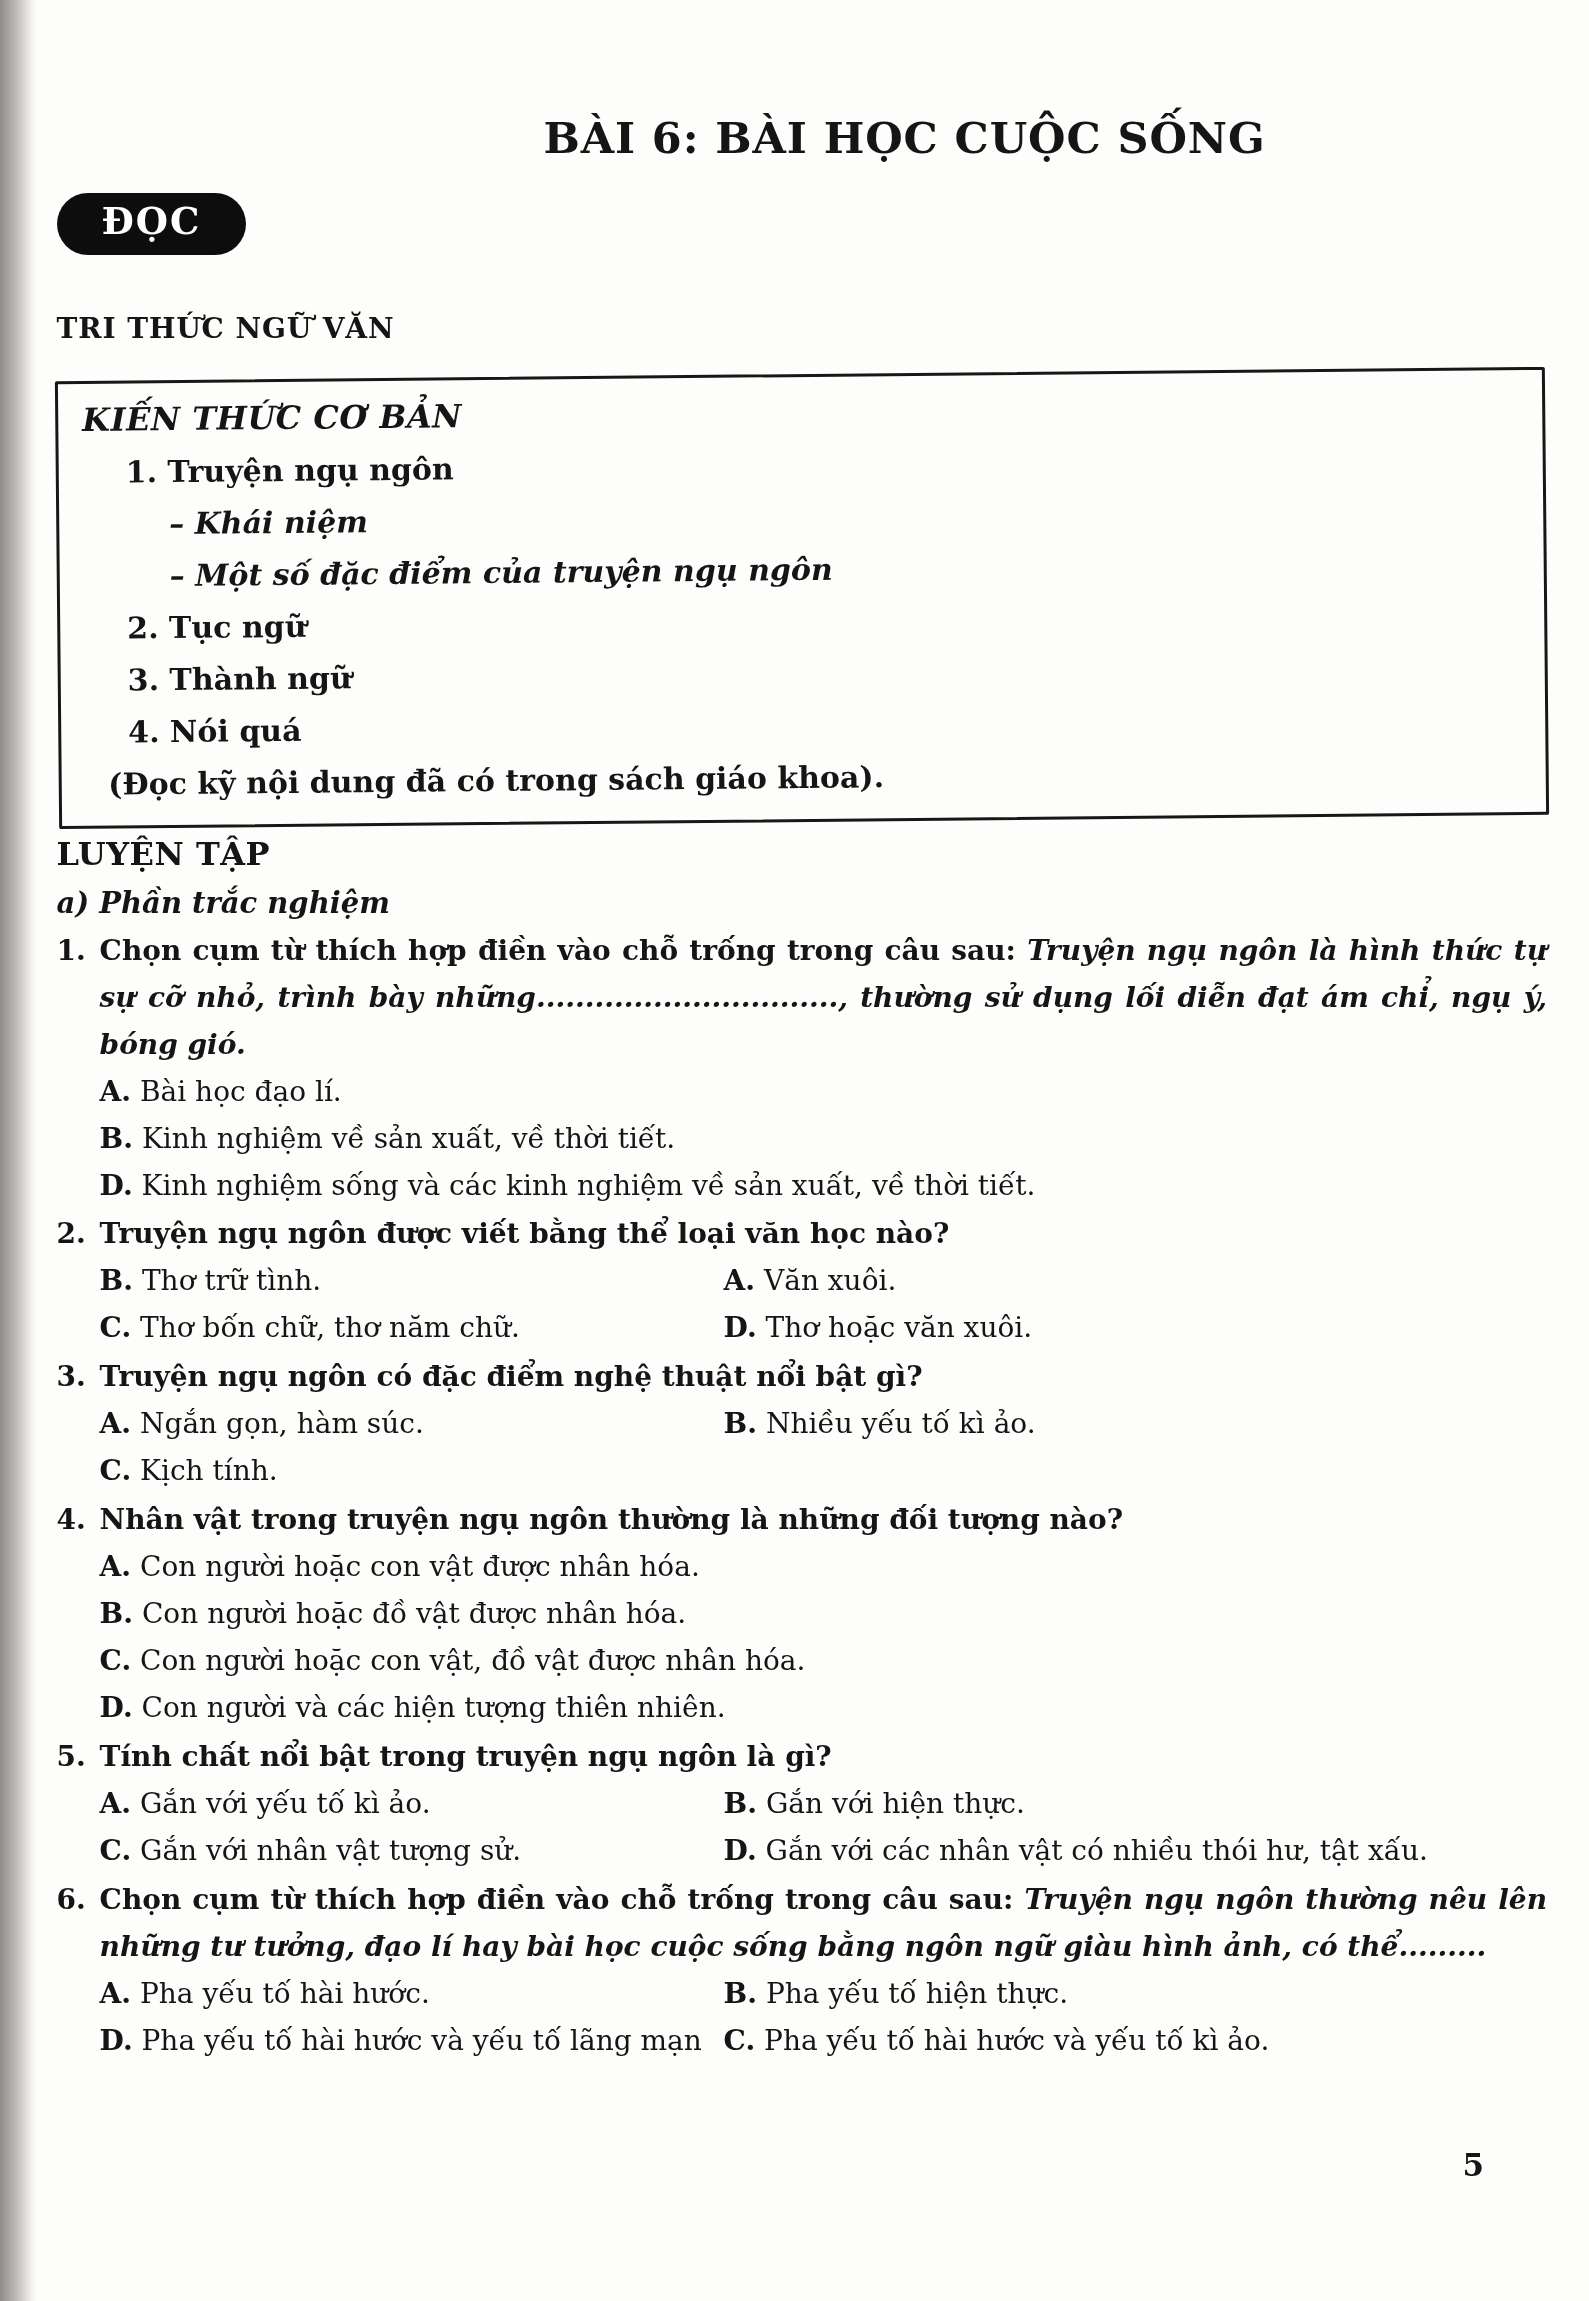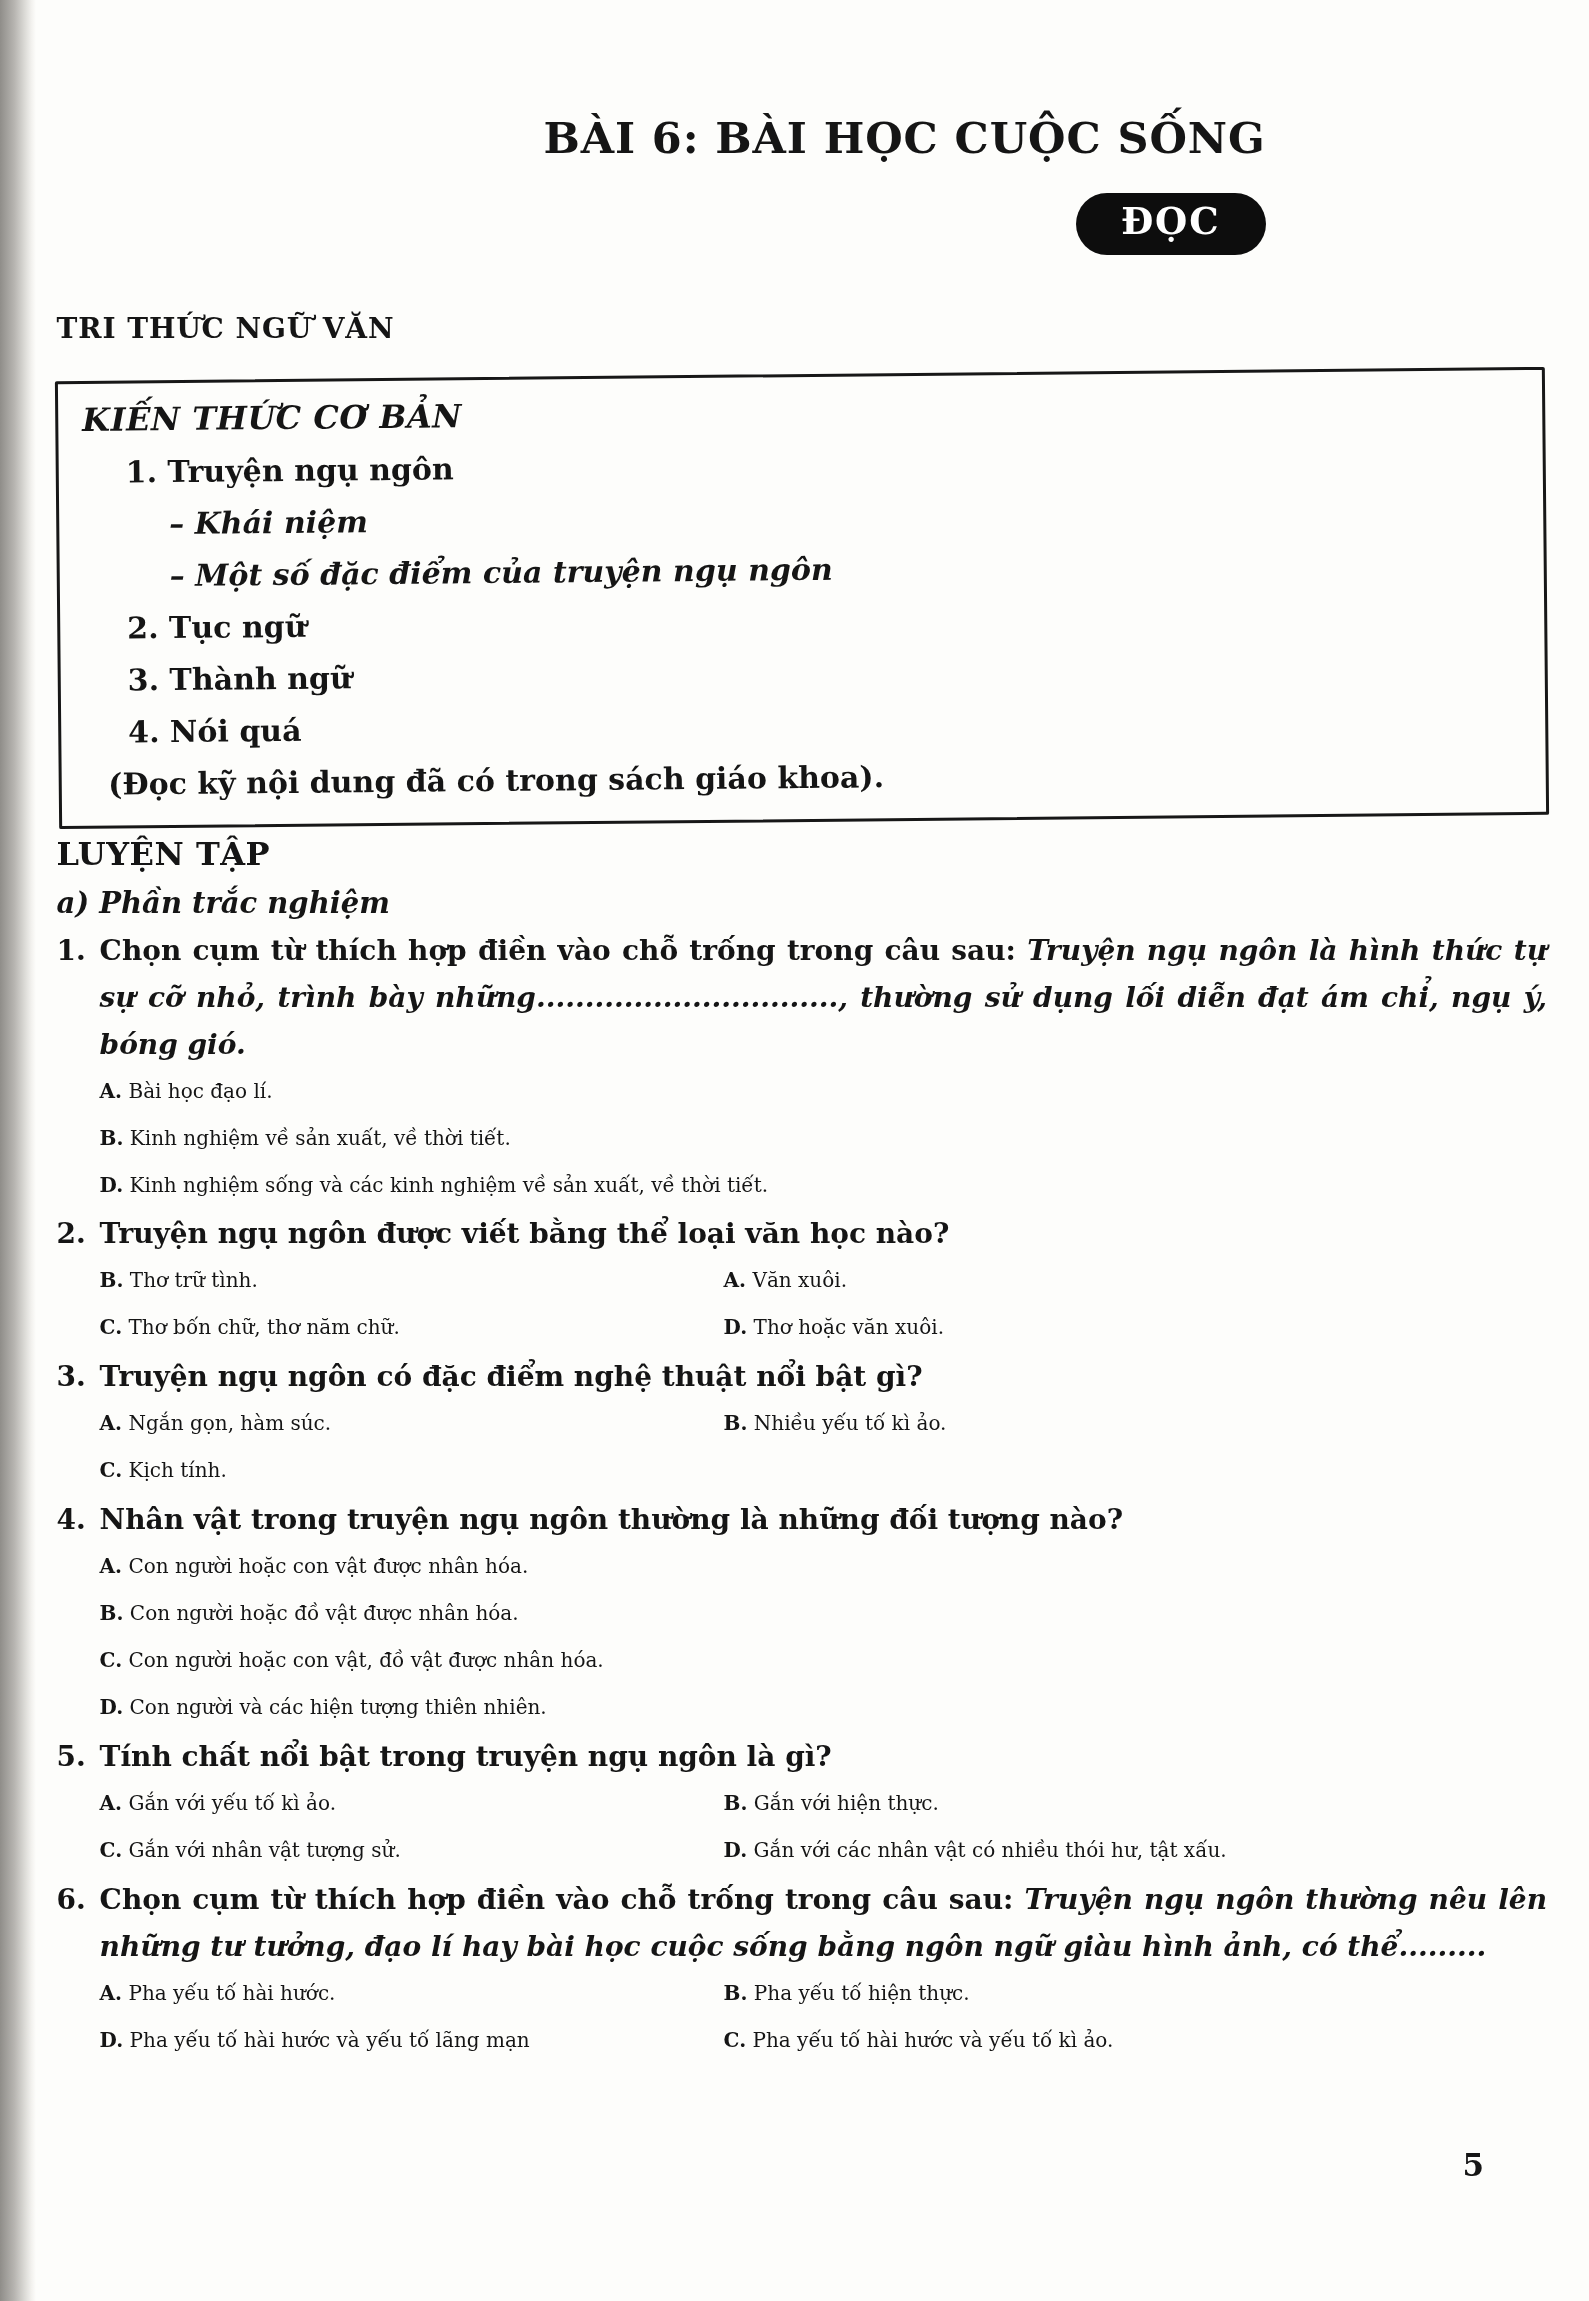--- a/index.html
+++ b/index.html
@@ -16,21 +16,21 @@
     background:linear-gradient(to right,#8f8d89,#b7b5b1 40%,#dddcd8 70%,#f3f2ef 88%,#fdfdfb);
   }
   .inner{
     position:absolute;left:36px;top:0;right:0;bottom:0;
     padding:0 42px 0 20.6px;
   }
   .title{
     margin-top:111px;width:1209px;text-align:right;
     font-size:43px;font-weight:bold;letter-spacing:0.9px;line-height:54px;
   }
-  .badge-row{width:1209px;text-align:right;margin-top:28px;}
+  .badge-row{width:1209px;text-align:left;margin-top:28px;}
   .badge{
     display:inline-block;background:#0d0d0d;color:#ffffff;
     font-size:37px;font-weight:bold;letter-spacing:1.9px;
     padding:7.5px 45px 13px;border-radius:34px;line-height:41px;
   }
   .h-tri{margin-top:54px;font-size:28px;font-weight:bold;letter-spacing:0.9px;line-height:39px;}
   .kbox{
     margin-top:26px;border:3.7px solid #171717;border-radius:1.9px;
     padding:9.4px 24px 15px;transform:rotate(-0.55deg);transform-origin:50% 50%;
     background:#fdfdfb;
@@ -41,21 +41,21 @@
   .kbox-note{font-size:30px;font-weight:bold;line-height:52px;padding-left:22.5px;}
   .h-luyen{margin-top:11.2px;font-size:32px;font-weight:bold;letter-spacing:0.5px;line-height:43px;}
   .h-sub{margin-top:5.6px;font-size:29px;font-weight:bold;font-style:italic;line-height:43px;}
   .q{margin-top:1.9px;}
   .q-stem{display:flex;font-size:28px;line-height:47px;font-weight:bold;}
   .q-num{flex:0 0 43px;width:43px;}
   .q-text{flex:1;text-align:justify;}
   .q-text .it{font-style:italic;}
   .opts{padding-left:43px;}
   .opts.two{display:grid;grid-template-columns:624px 1fr;}
-  .opt{font-size:20px;line-height:47px;}
+  .opt{font-size:28px;line-height:47px;}
   .opt .ol{font-weight:bold;}
   .pageno{
     position:absolute;right:105px;top:2147px;
     font-size:31px;font-weight:bold;
   }
 </style>
 </head>
 <body>
 
 <div class="binding"></div>

